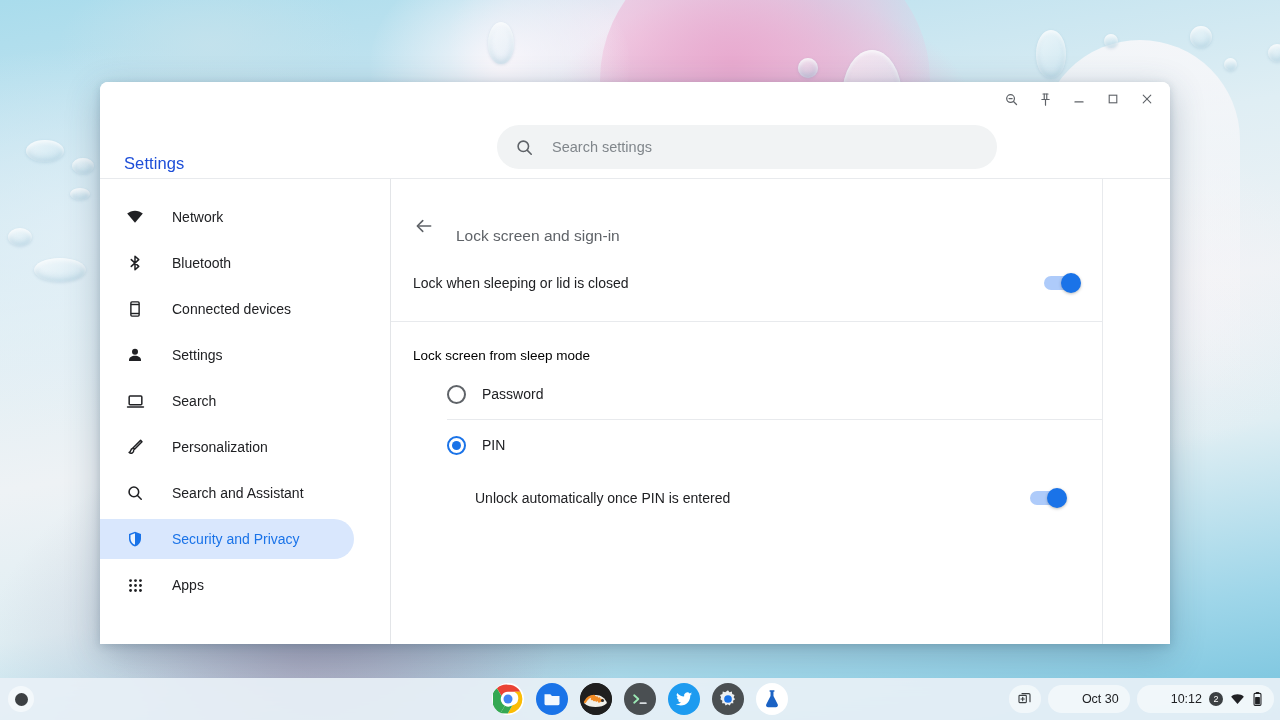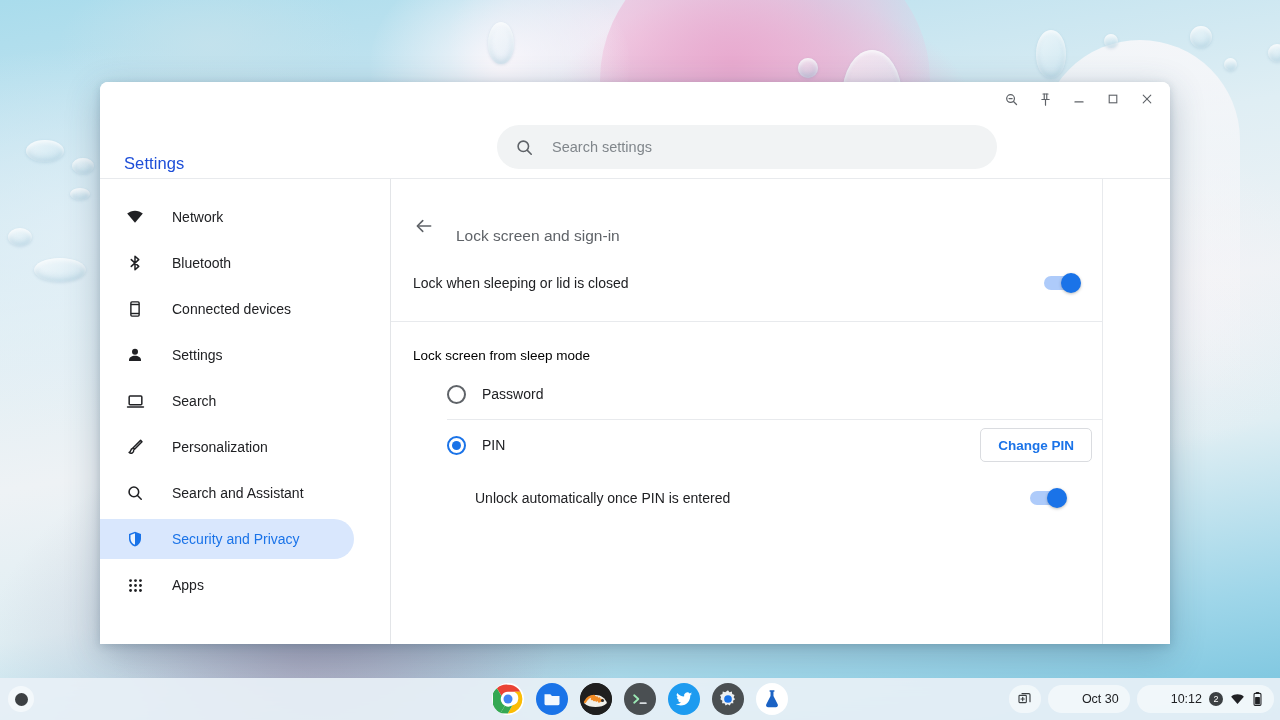--- a/index.html
+++ b/index.html
@@ -412,21 +412,20 @@
           <div class="radio-row">
             <span class="radio"></span>
             <span class="rlabel">Password</span>
           </div>
 
           <div class="indent-sep"></div>
 
           <div class="radio-row">
             <span class="radio checked"></span>
             <span class="rlabel">PIN</span>
-            <button class="btn-outline">Change PIN</button>
           </div>
 
           <div class="subrow">
             <span class="slabel">Unlock automatically once PIN is entered</span>
             <span class="toggle"></span>
           </div>
 
         </main>
         <div id="content-gutter"></div>
       </div>

